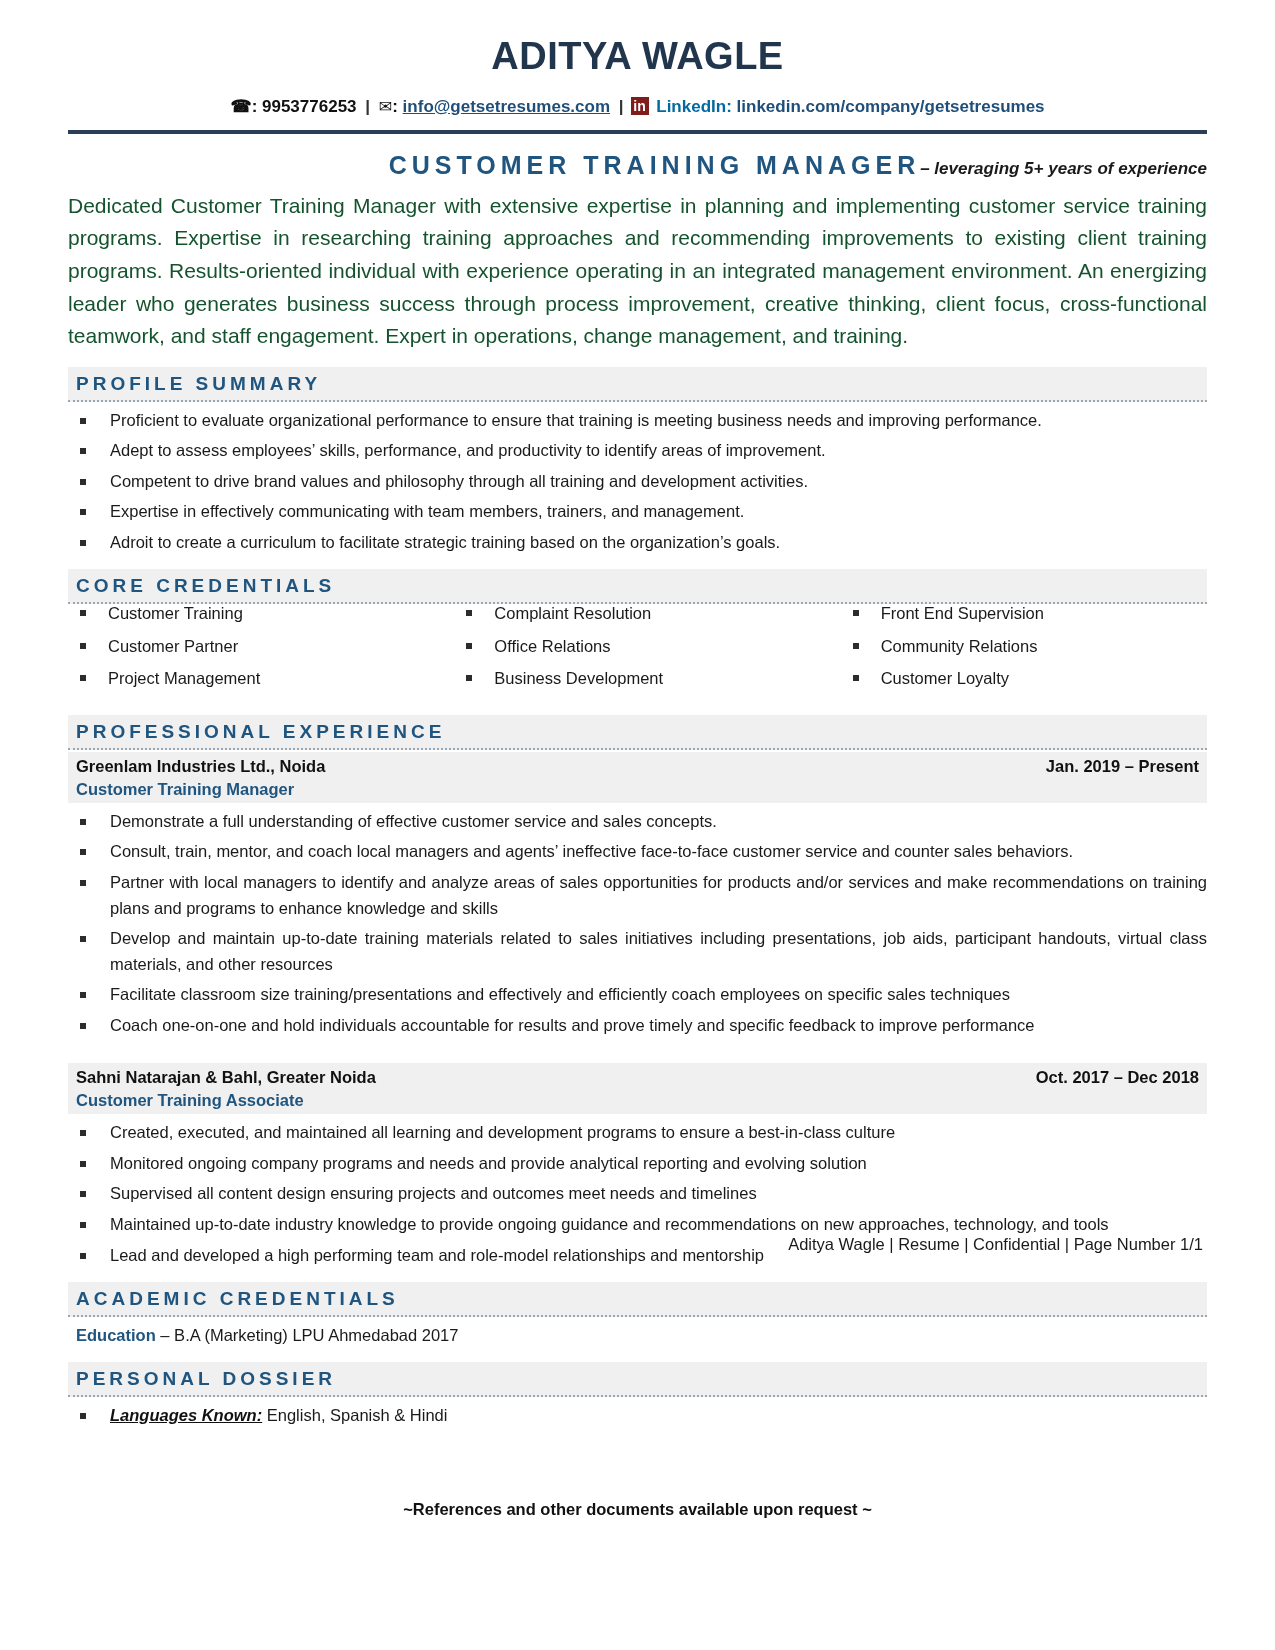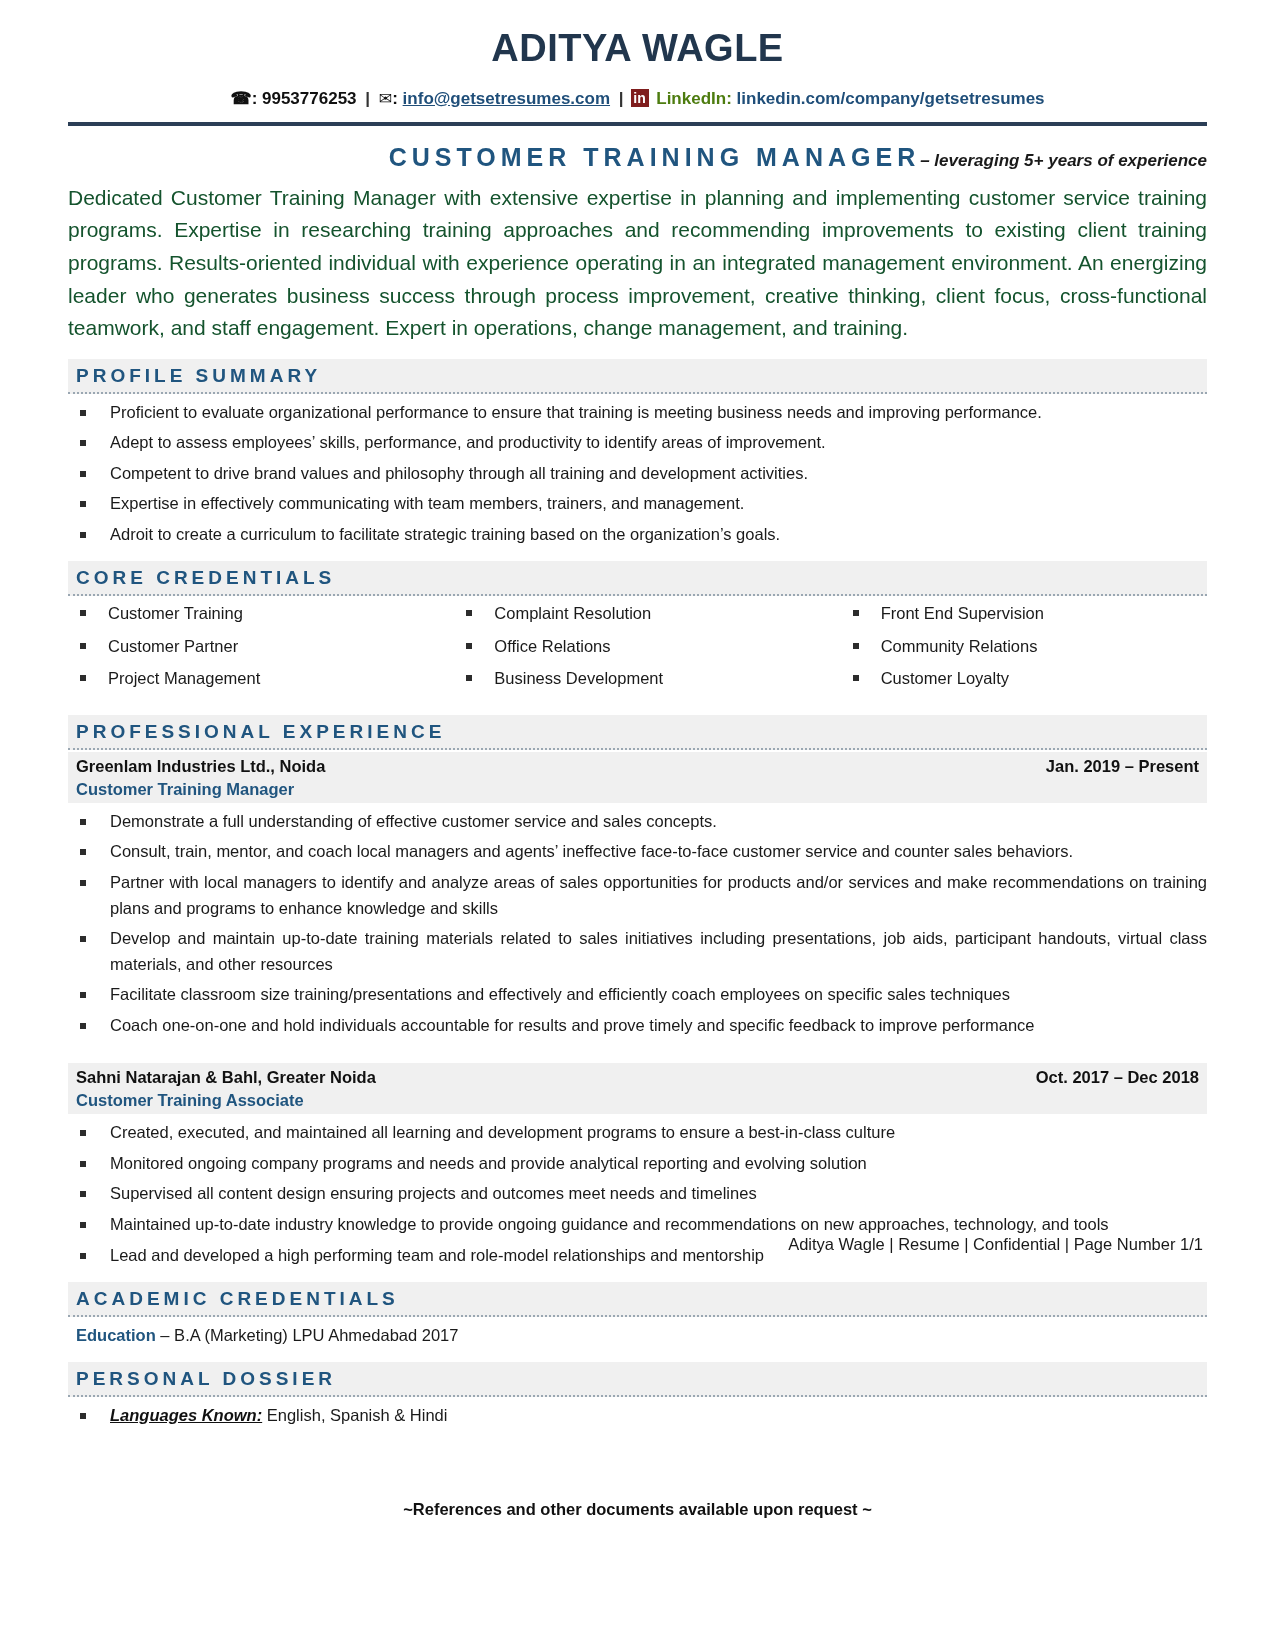--- a/index.html
+++ b/index.html
@@ -9,21 +9,21 @@
   }
   body {
     width: 1275px; height: 1650px;
     font-family: "Liberation Sans", sans-serif;
     color: #1a1a1a;
     overflow: hidden;
   }
   .page {
     position: relative;
     width: 1275px; height: 1396px;
-    padding: 0 68px;
+    padding: 8px 68px;
   }
 
   
   .name {
     text-align: center;
     font-size: 38px;
     font-weight: bold;
     letter-spacing: 0.5px;
     color: #21364d;
     padding-top: 28px;
@@ -49,21 +49,21 @@
     background: #7f1d1d;
     color: #ffffff;
     font-weight: bold;
     font-size: 14px;
     line-height: 18px;
     width: 18px; height: 18px;
     text-align: center;
     vertical-align: 1px;
     margin: 0 3px;
   }
-  .contact .li-label { color: #4d7c0f; }
+  .contact .li-label { color: #0369a1; }
   .contact .li-url { color: #1f4e79; }
 
   .rule-bar {
     height: 4px;
     background: #2b3e56;
     margin-top: 12px;
   }
 
   
   .headline {
@@ -127,21 +127,21 @@
     left: 12px; top: 10px;
     width: 6px; height: 6px;
     background: #2c2c2c;
   }
   ul.bullets.justify > li { text-align: justify; }
 
   
   .comp-grid {
     display: grid;
     grid-template-columns: 1fr 1fr 1fr;
-    margin-top: 8px;
+    margin-top: 0;
     gap: 20px;
   }
   .comp-col { }
   .comp-item {
     position: relative;
     padding-left: 40px;
     font-size: 16.5px;
     line-height: 1.1;
     margin-bottom: 14px;
     color: #1a1a1a;

